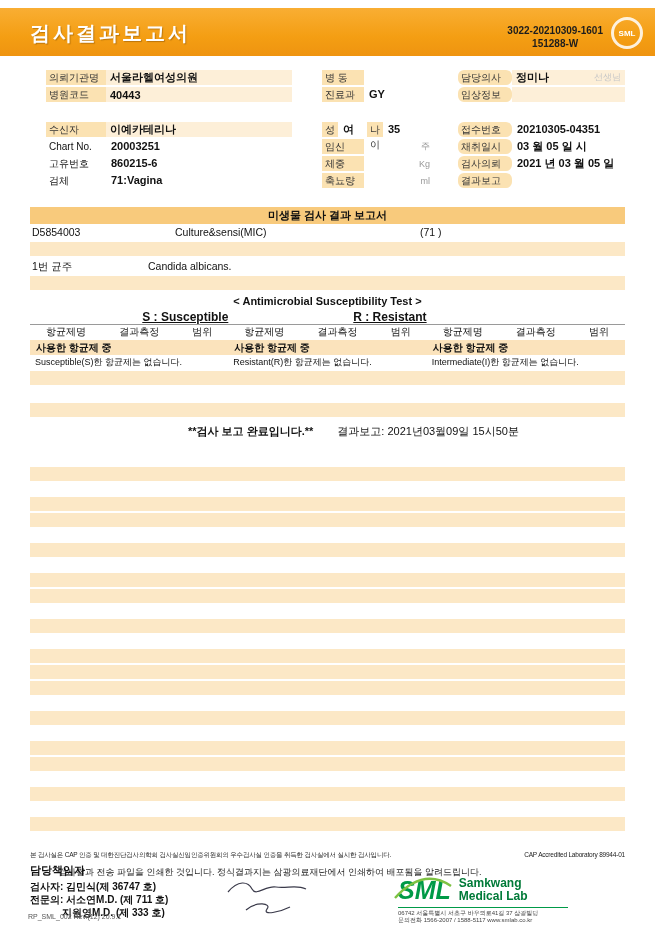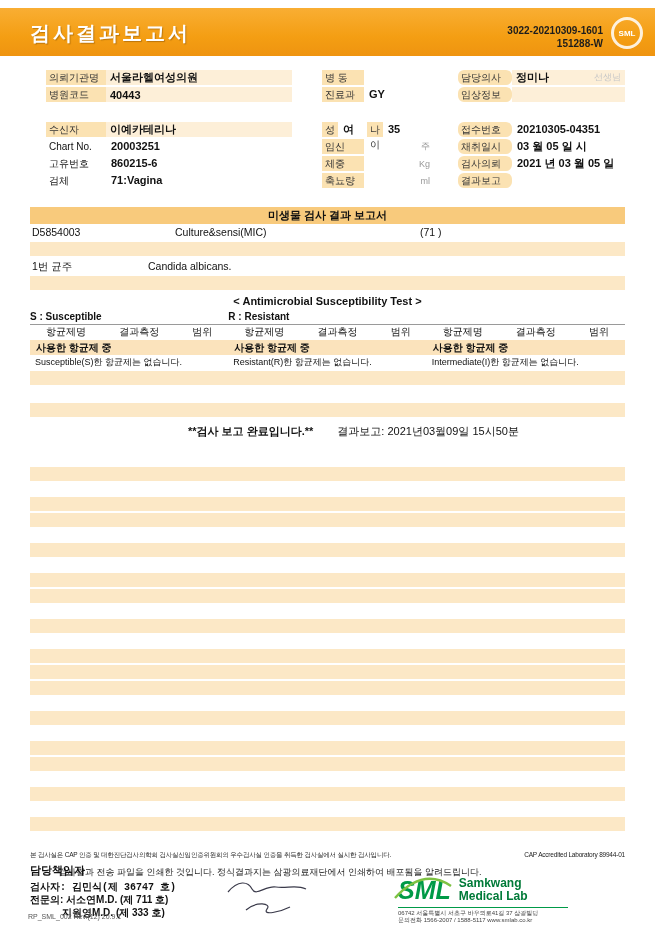--- a/index.html
+++ b/index.html
@@ -7,21 +7,21 @@
     position:relative; width:655px; height:925px; margin:0 auto;
     background:#ffffff; font-family:"Liberation Sans", sans-serif;
     overflow:hidden; color:#111;
   }
   
   .topbar { position:absolute; left:0; top:8px; width:655px; height:48px;
     background:linear-gradient(180deg,#F9AE33 0%,#F49E13 60%,#EF9410 100%); }
   .title { position:absolute; left:30px; top:12px; font-size:20px; font-weight:bold;
     color:#ffffff; letter-spacing:3px; text-shadow:1px 1px 1px rgba(120,70,0,.45); }
   .docnos { position:absolute; right:52px; top:16px; font-size:10px; font-weight:bold;
-    color:#1d1d1d; line-height:13px; text-align:right; }
+    color:#1d1d1d; line-height:13px; text-align:center; }
   .logo-circle { position:absolute; right:12px; top:9px; width:26px; height:26px;
     border:3px solid rgba(255,255,255,.85); border-radius:50%; color:#fff;
     font-size:8px; font-weight:bold; display:flex; align-items:center; justify-content:center; }
   
   .info { position:absolute; left:30px; top:70px; width:595px; font-size:11px; }
   .col { position:absolute; top:0; }
   .col-left { left:0; width:262px; }
   .col-mid { left:276px; width:132px; }
   .col-right { left:412px; width:183px; }
   .field { display:flex; align-items:center; height:15px; margin-bottom:2px;padding-left:16px; }
@@ -44,21 +44,21 @@
   .mrow { position:relative; height:16px; font-size:10.5px; line-height:16px; }
   .mcode { position:absolute; left:2px; }
   .mname { position:absolute; left:145px; }
   .msref { position:absolute; left:390px; }
   .mstrain { position:absolute; left:118px; }
   .peachrow { height:14px; background:#FCE8C6; margin:2px 0; }
   .gap14 { height:14px; }
   .ast-title { text-align:center; font-weight:bold; font-size:11px; height:18px;
     line-height:18px; margin-top:2px; }
   .legend-row { display:flex; border-bottom:1px solid #9a9a9a; height:14px; }
-  .lcol { width:33.33%; text-align:left; font-size:10px; font-weight:bold; line-height:14px; }
+  .lcol { width:33.33%; text-align:right; font-size:12px; font-weight:bold; line-height:14px;text-decoration:underline; }
   .colhdr-row { display:flex; height:14px; }
   .colhdr { width:33.33%; display:flex; justify-content:space-between; box-sizing:border-box;
     padding:0 16px; font-size:10px; line-height:14px; }
   .used-row { display:flex; background:#FBE3BC; height:15px; margin-top:1px; }
   .used { width:33.33%; font-size:10px; font-weight:bold; line-height:15px; padding-left:6px;
     box-sizing:border-box; }
   .notes-row { display:flex; height:14px; }
   .note { width:33.33%; font-size:9px; line-height:14px; padding-left:5px; box-sizing:border-box; }
   .done-row { display:flex; align-items:center; height:20px; margin-top:4px; }
   .done { margin-left:158px; font-weight:bold; font-size:11px; }
@@ -67,21 +67,21 @@
   .stripes { position:absolute; left:30px; top:455px; width:595px; }
   .stripe { height:14px; background:#FCE8C6; }
   .stripe.first { margin-top:12px; }
   .stripe.g { margin-top:16px; }
   .stripe.n { margin-top:2px; }
   
   .cert-line { position:absolute; left:30px; top:851px; width:595px; display:flex;
     justify-content:space-between; font-size:6.5px; color:#222; letter-spacing:-0.2px; }
   .notice { position:absolute; left:58px; top:866px; width:520px; font-size:9px; color:#222; }
   .responsible { position:absolute; left:30px; top:863px; font-size:11px; font-weight:bold; }
-  .staff1 { position:absolute; left:30px; top:880px; font-size:10px; font-weight:bold;font-family:Liberation Mono, monospace; }
+  .staff1 { position:absolute; left:30px; top:880px; font-size:10px; font-weight:bold; }
   .staff2 { position:absolute; left:30px; top:893px; font-size:10px; font-weight:bold; }
   .staff3 { position:absolute; left:62px; top:906px; font-size:10px; font-weight:bold; }
   .signature { position:absolute; left:222px; top:876px; }
   .sml-logo { position:absolute; left:398px; top:877px; display:flex; align-items:center; }
   .sml-text { font-size:25px; font-weight:bold; font-style:italic; color:#009A47; line-height:26px; }
   .sml-swoosh { position:absolute; left:-6px; top:-4px; }
   .sml-name { margin-left:8px; color:#007A38; font-size:12px; font-weight:bold; line-height:13px; }
   .address { position:absolute; left:398px; top:907px; font-size:6px; color:#444; line-height:7px;
     border-top:1px solid #009A47; padding-top:2px; width:170px; }
   .form-no { position:absolute; left:28px; top:913px; font-size:7px; color:#555; }

